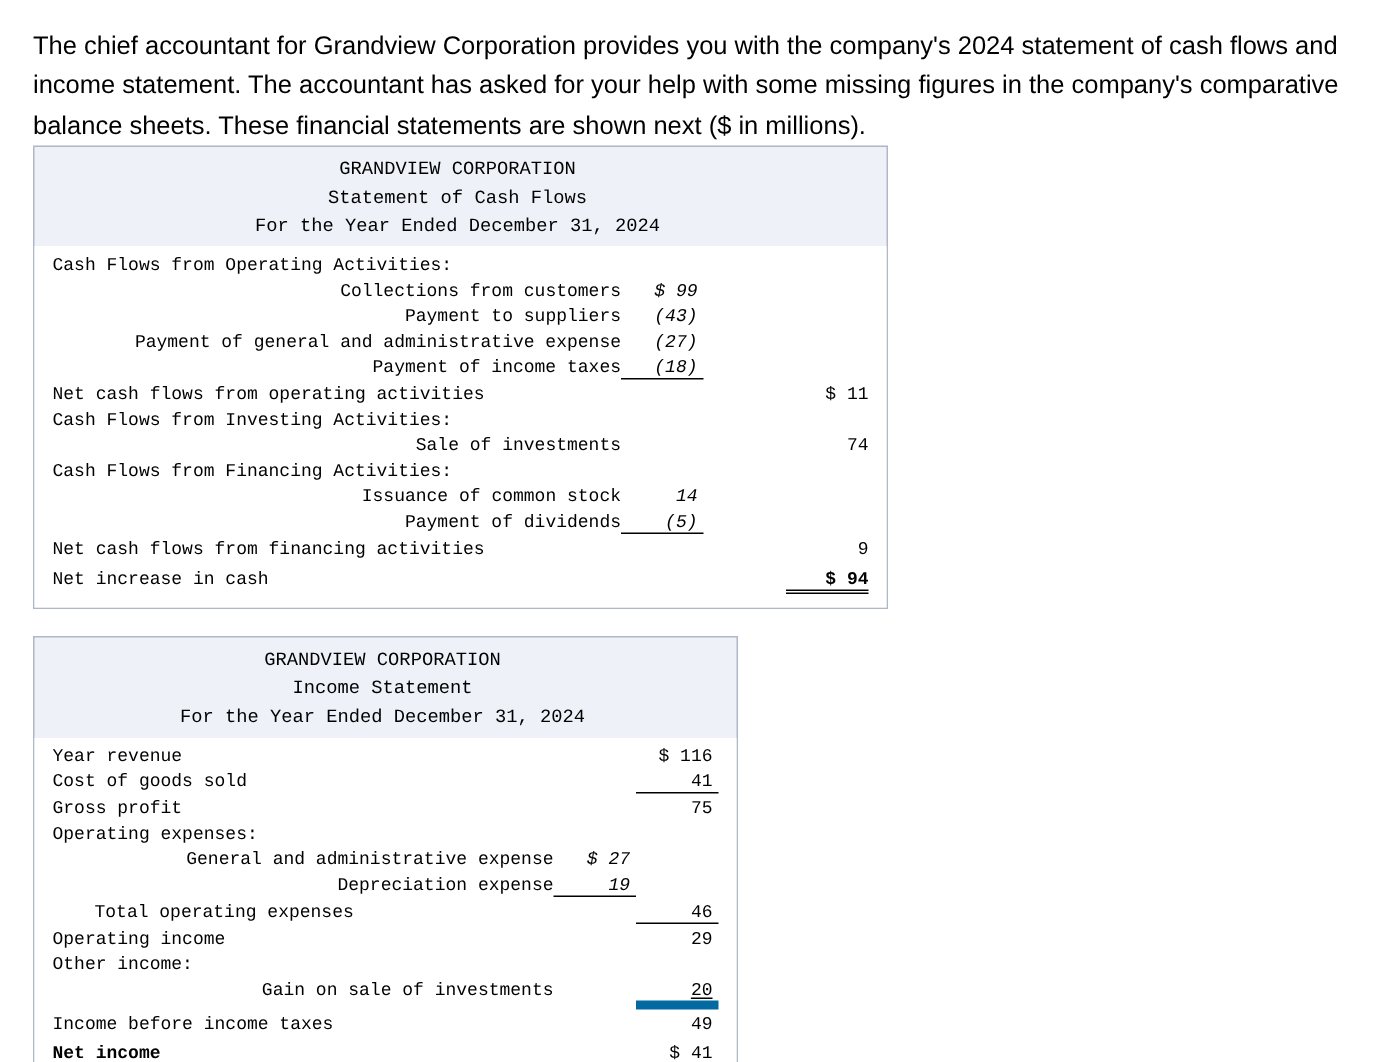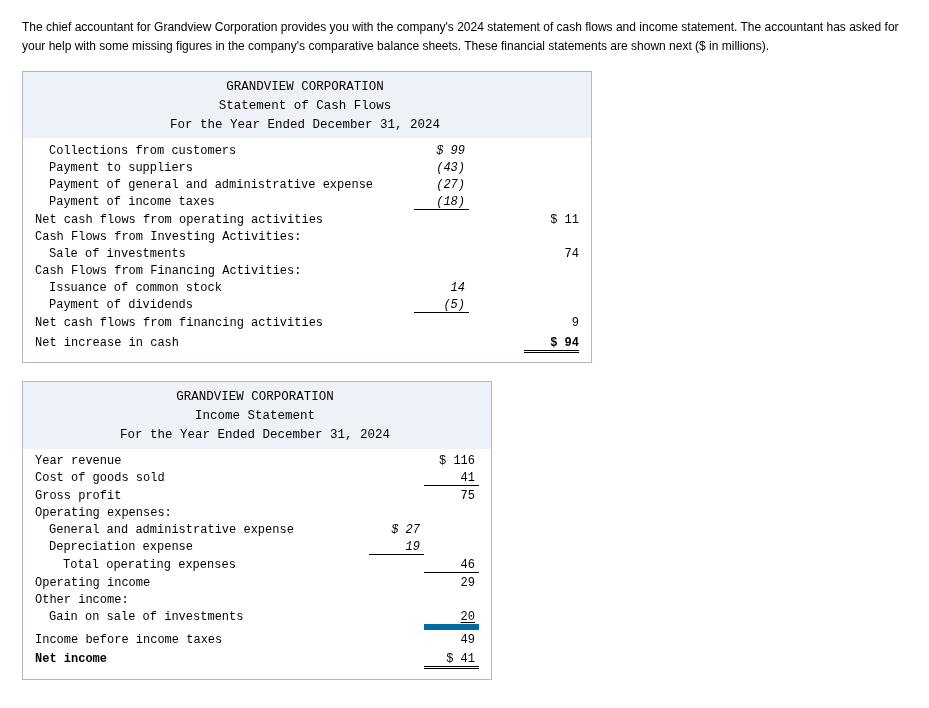--- a/index.html
+++ b/index.html
@@ -6,23 +6,22 @@
     body {
       font-family: Arial, sans-serif;
       font-size: 13px;
       background: #fff;
       color: #000;
       padding: 18px 22px;
       width: 929px;
       min-height: 708px;
     }
     .intro-text {
-      font-size: 12px;
+      font-size: 17px;
       line-height: 1.55;
-      margin-bottom: 16px;
       max-width: 900px;
     }
     .statement-container {
       border: 1px solid #b0b8c8;
       background: #eef1f7;
       max-width: 570px;
       margin-bottom: 18px;
       padding: 0;
     }
     .stmt-header {
@@ -31,21 +30,21 @@
       font-family: 'Courier New', Courier, monospace;
       font-size: 12.5px;
       line-height: 1.5;
     }
     .stmt-body {
       background: #fff;
       padding: 4px 12px 8px 12px;
       font-family: 'Courier New', Courier, monospace;
       font-size: 12px;
     }
-    .indent1 { padding-left: 14px; }
+    .indent1 { padding-left: 14px; text-align: right; }
     .indent2 { padding-left: 28px; }
     
     .income-container {
       border: 1px solid #b0b8c8;
       background: #eef1f7;
       max-width: 470px;
       margin-bottom: 18px;
     }
     .row-line {
       display: flex;
@@ -63,20 +62,26 @@
 
 <div class="statement-container">
   <div class="stmt-header">
     <div>GRANDVIEW CORPORATION</div>
     <div>Statement of Cash Flows</div>
     <div>For the Year Ended December 31, 2024</div>
   </div>
   <div class="stmt-body">
 
     <div class="row-line">
+      <span class="col-label">Cash Flows from Operating Activities:</span>
+      <span class="col-a"></span>
+      <span class="col-b"></span>
+      <span class="col-c"></span>
+    </div>
+    <div class="row-line">
       <span class="col-label indent1">Collections from customers</span>
       <span class="col-a">$ 99</span>
       <span class="col-b"></span>
       <span class="col-c"></span>
     </div>
     <div class="row-line">
       <span class="col-label indent1">Payment to suppliers</span>
       <span class="col-a">(43)</span>
       <span class="col-b"></span>
       <span class="col-c"></span>

